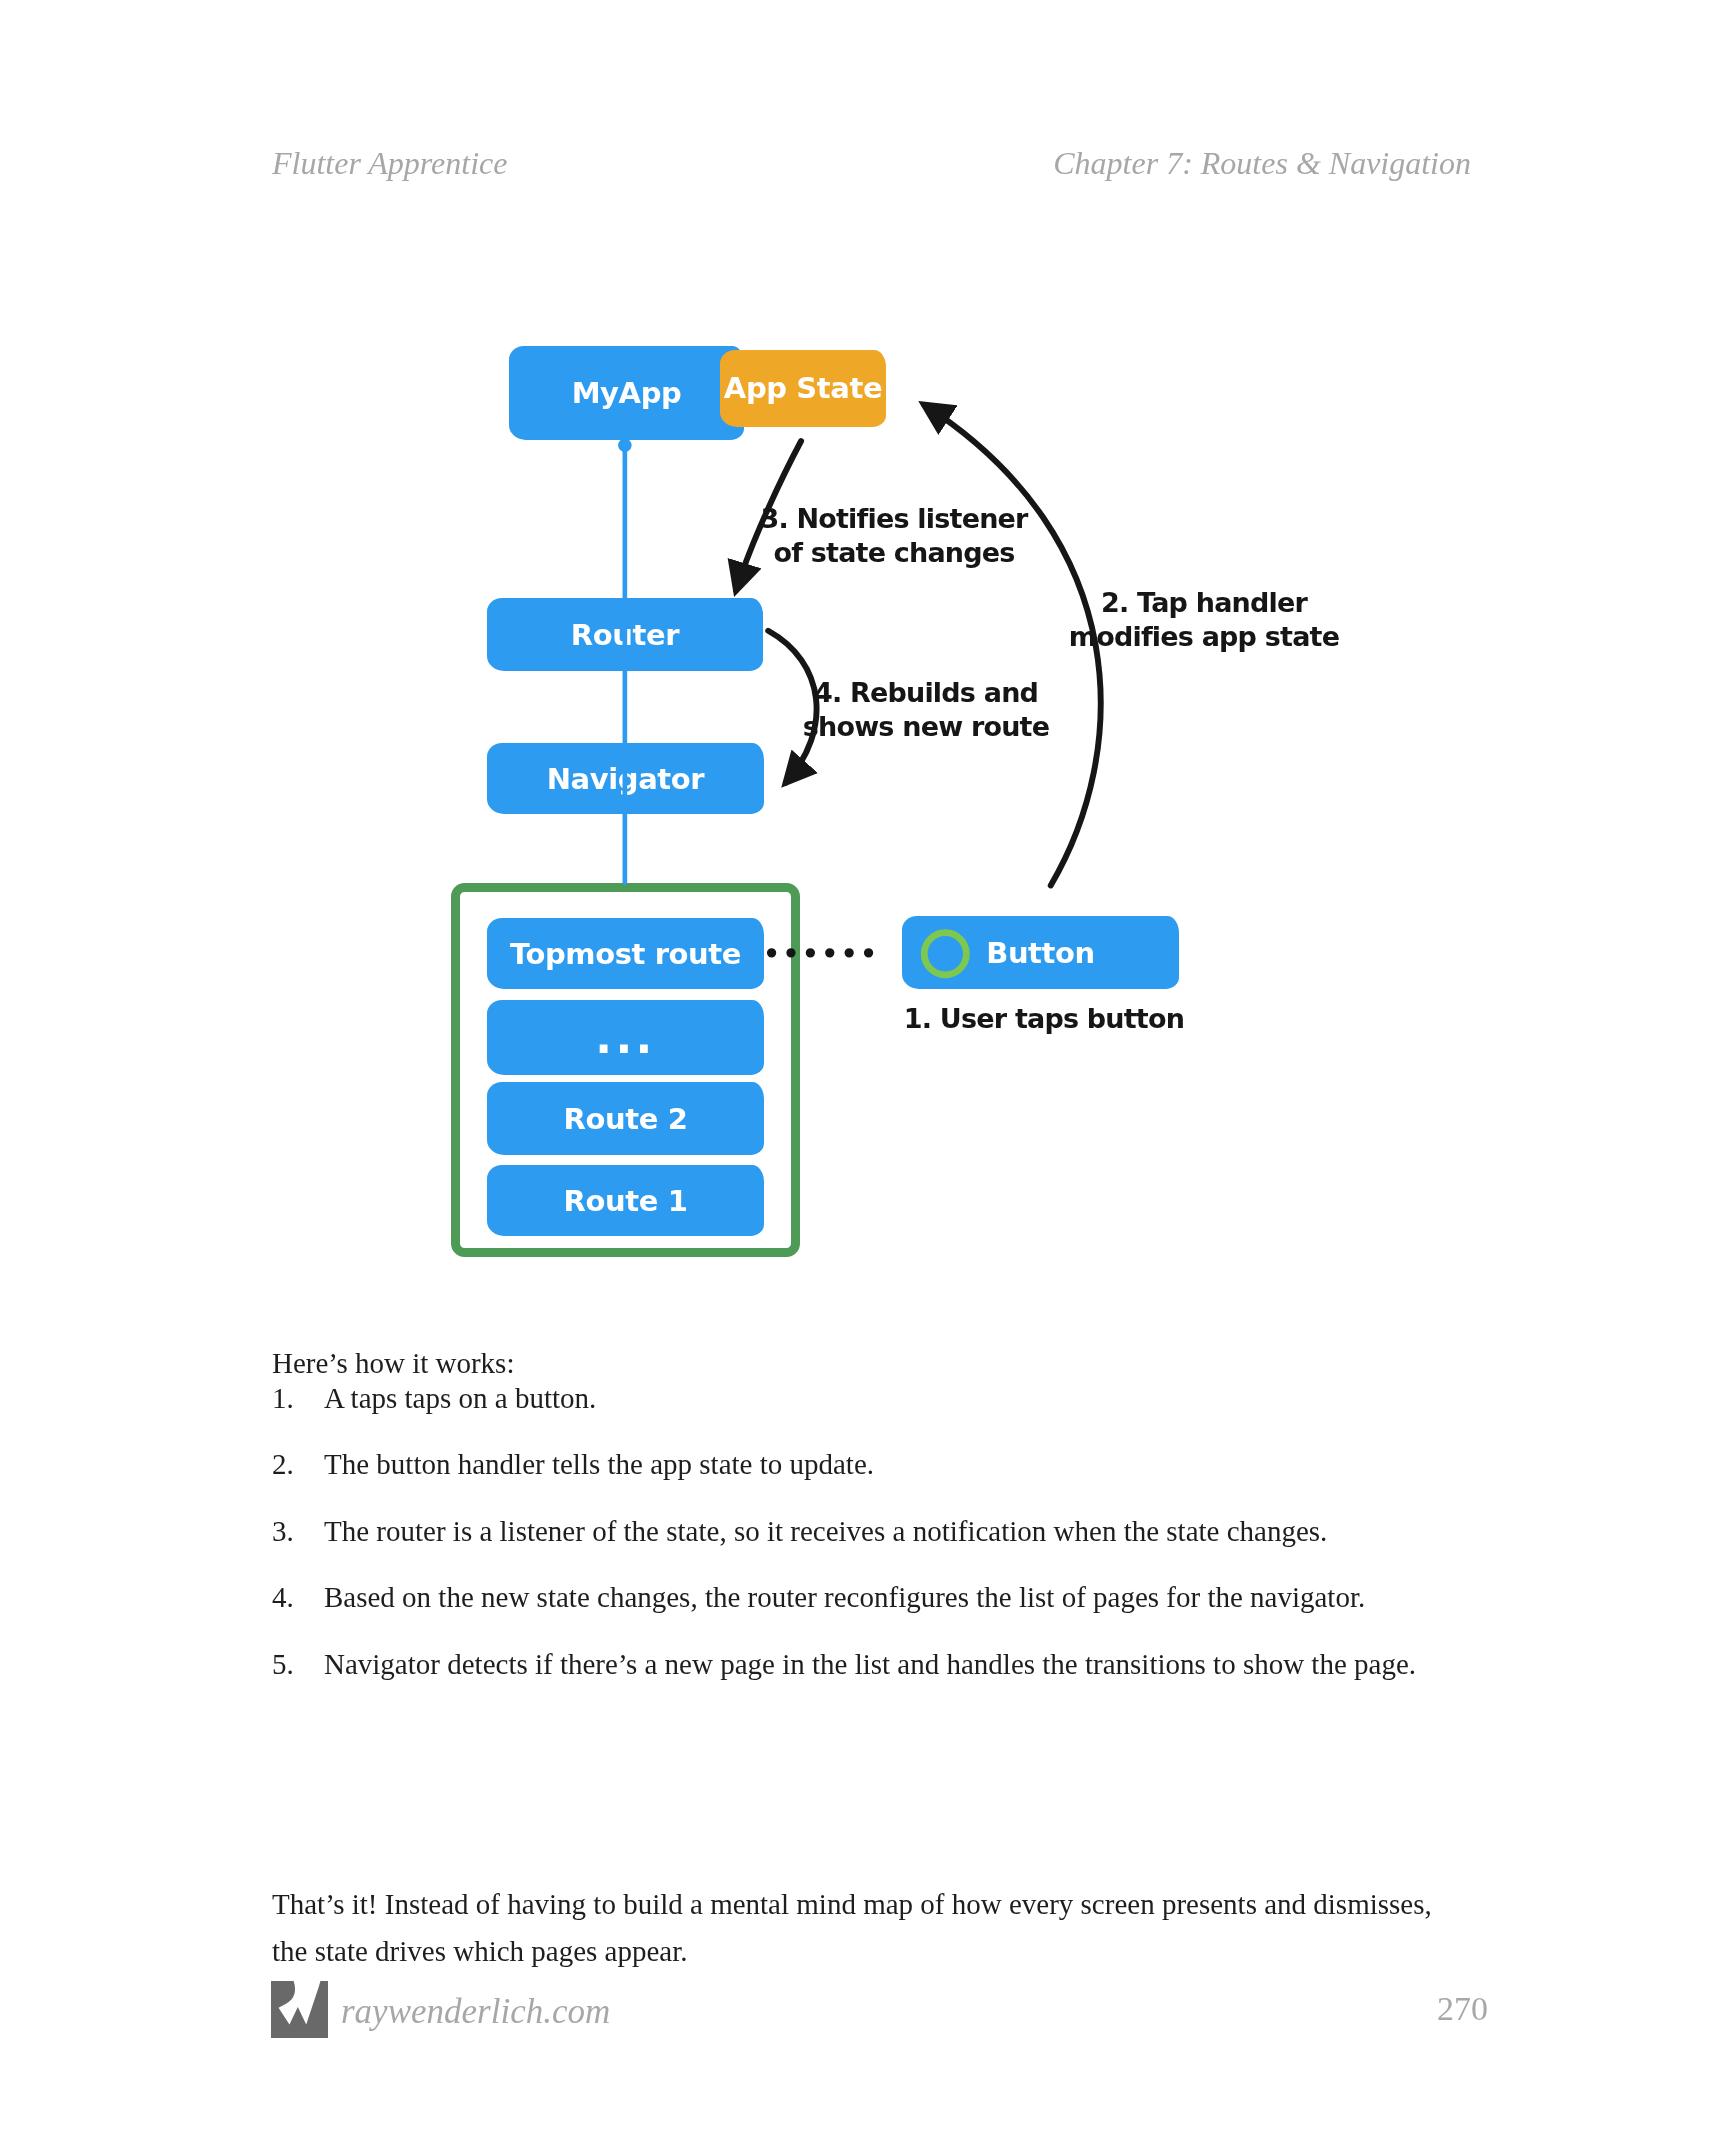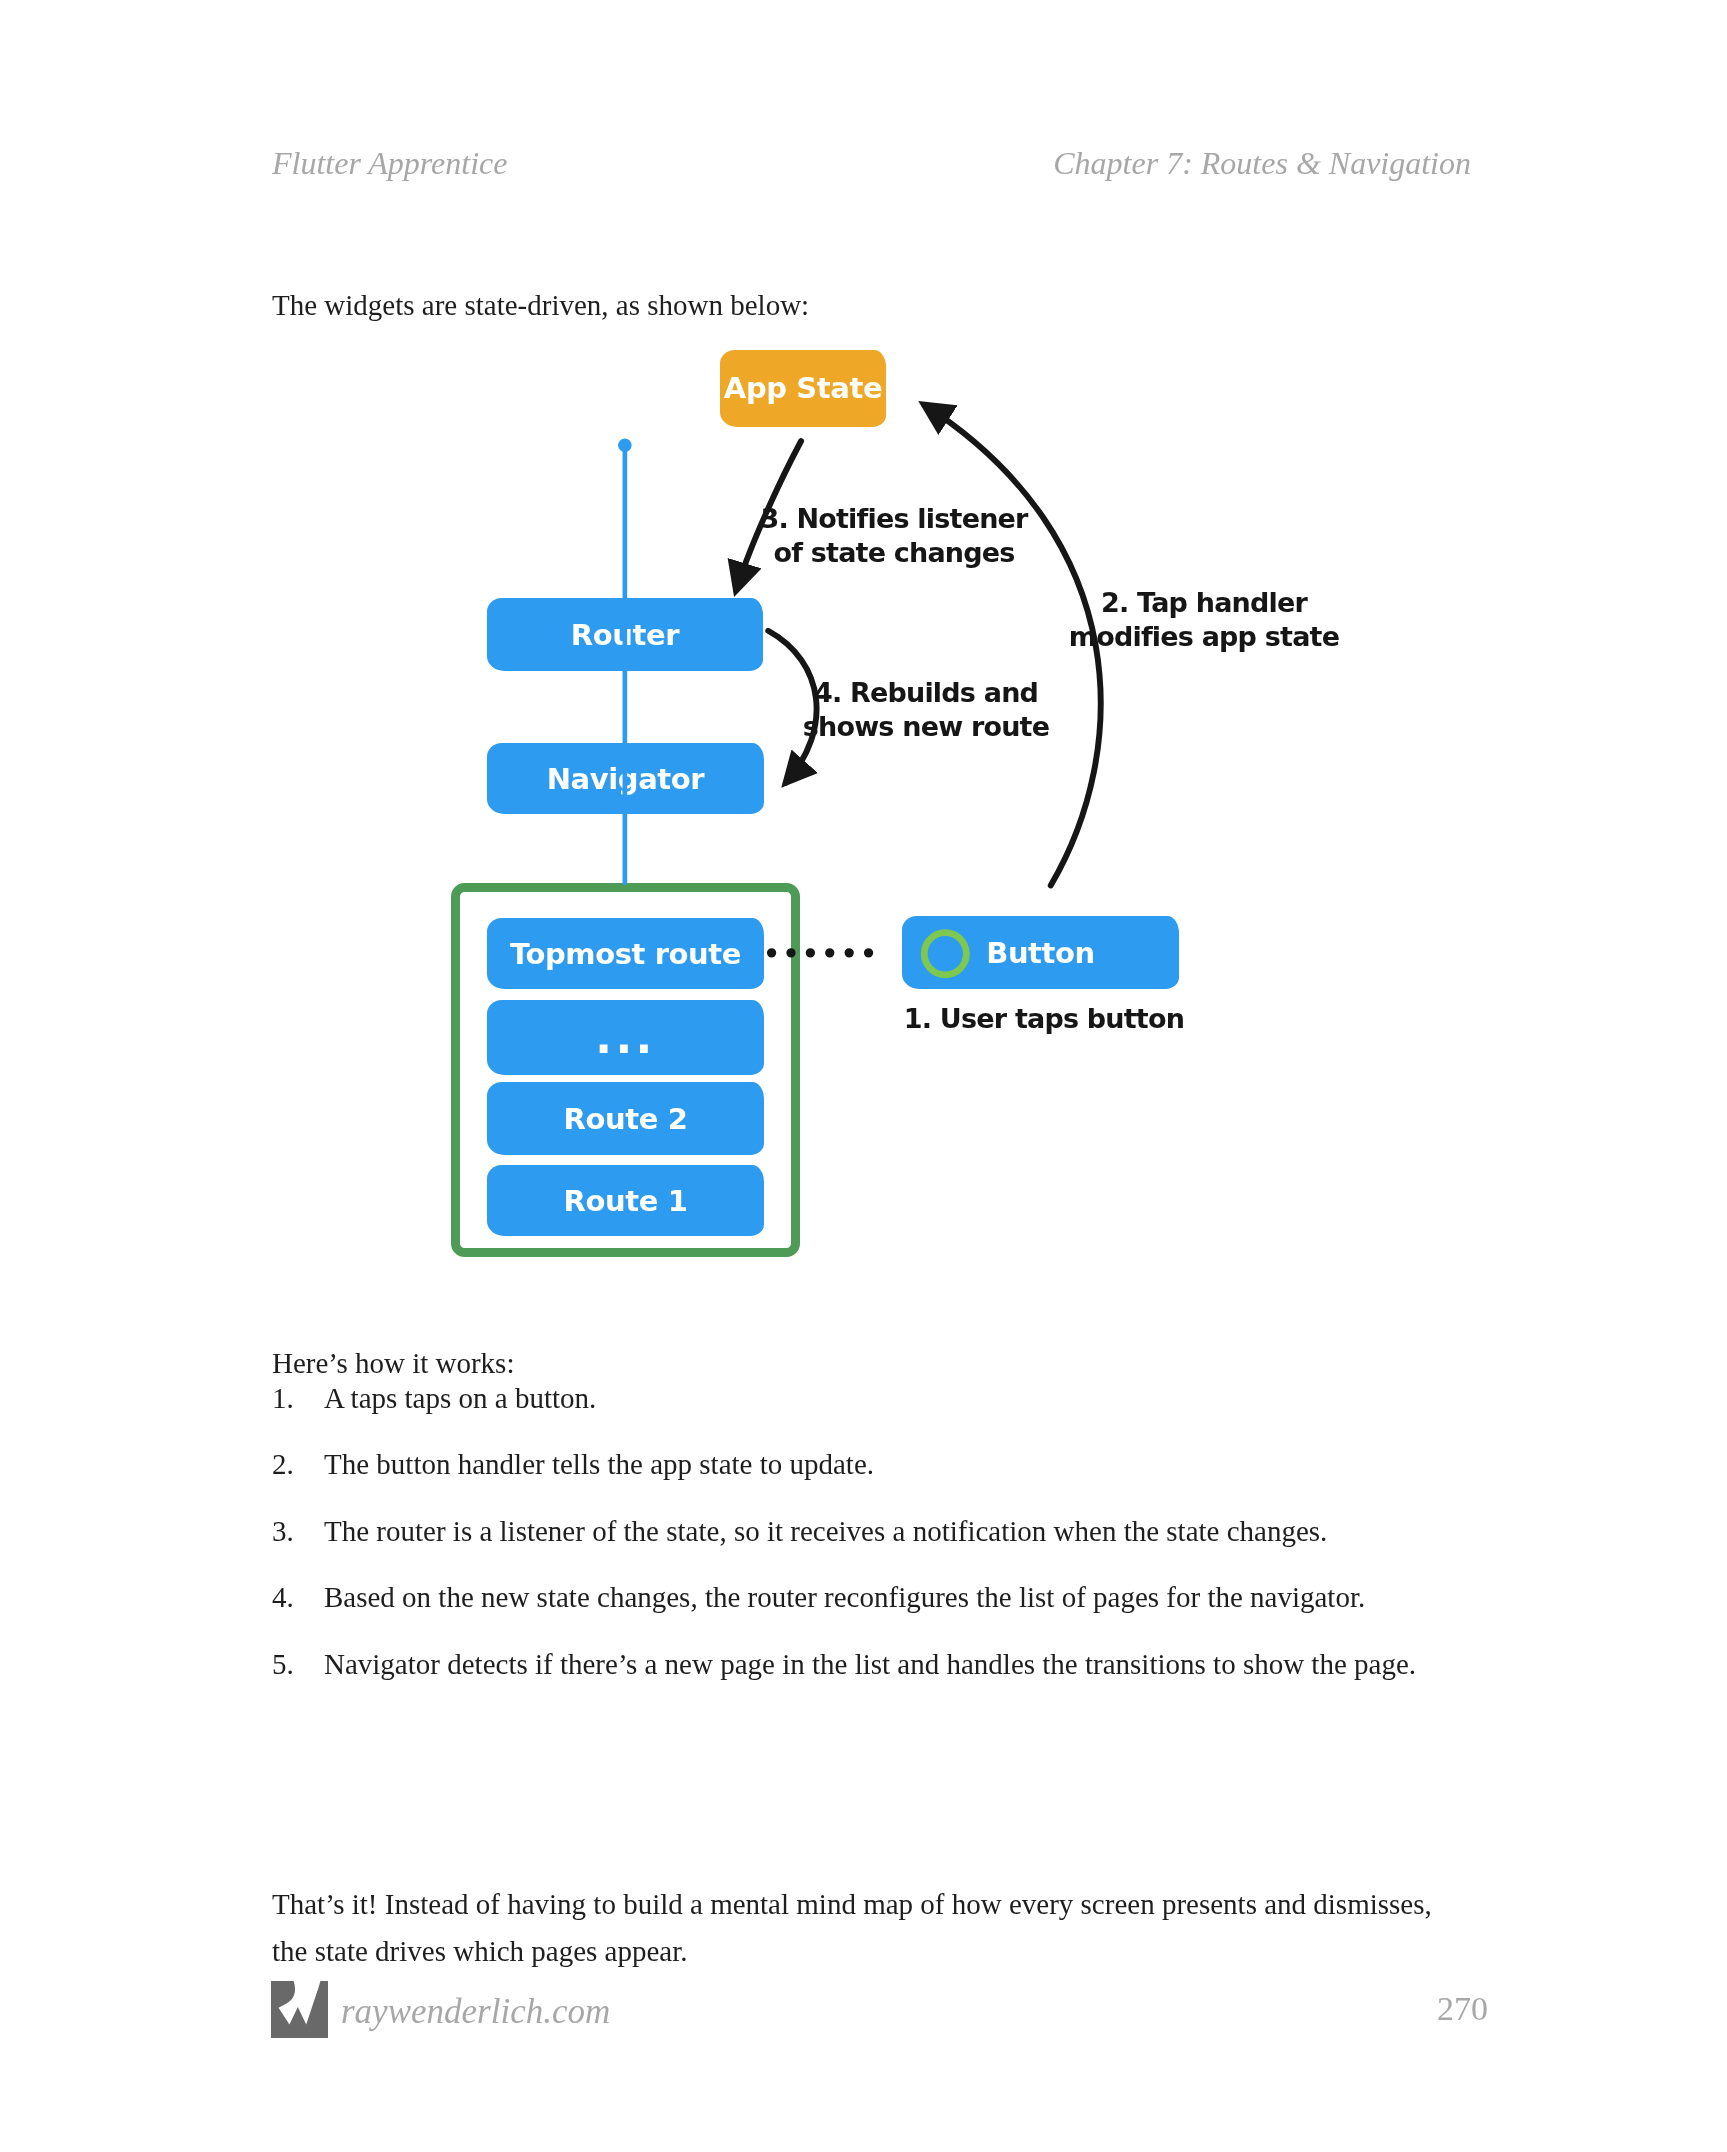--- a/index.html
+++ b/index.html
@@ -102,24 +102,26 @@
   }
 </style>
 </head>
 <body>
 
 <div class="page">
 
   <div class="running-head head-left">Flutter Apprentice</div>
   <div class="running-head head-right">Chapter 7: Routes &amp; Navigation</div>
 
-  <p class="intro">The widgets are state-driven, as shown below:</p>
 
   <div class="diagram">
 
+    <div class="dbox box-myapp">
+      <span>MyApp</span>
+    </div>
     <div class="dbox orange box-appstate">
       <span>App State</span>
     </div>
     <div class="dbox box-router">
       <span>Router</span>
     </div>
     <div class="dbox box-navigator">
       <span>Navigator</span>
     </div>
 

